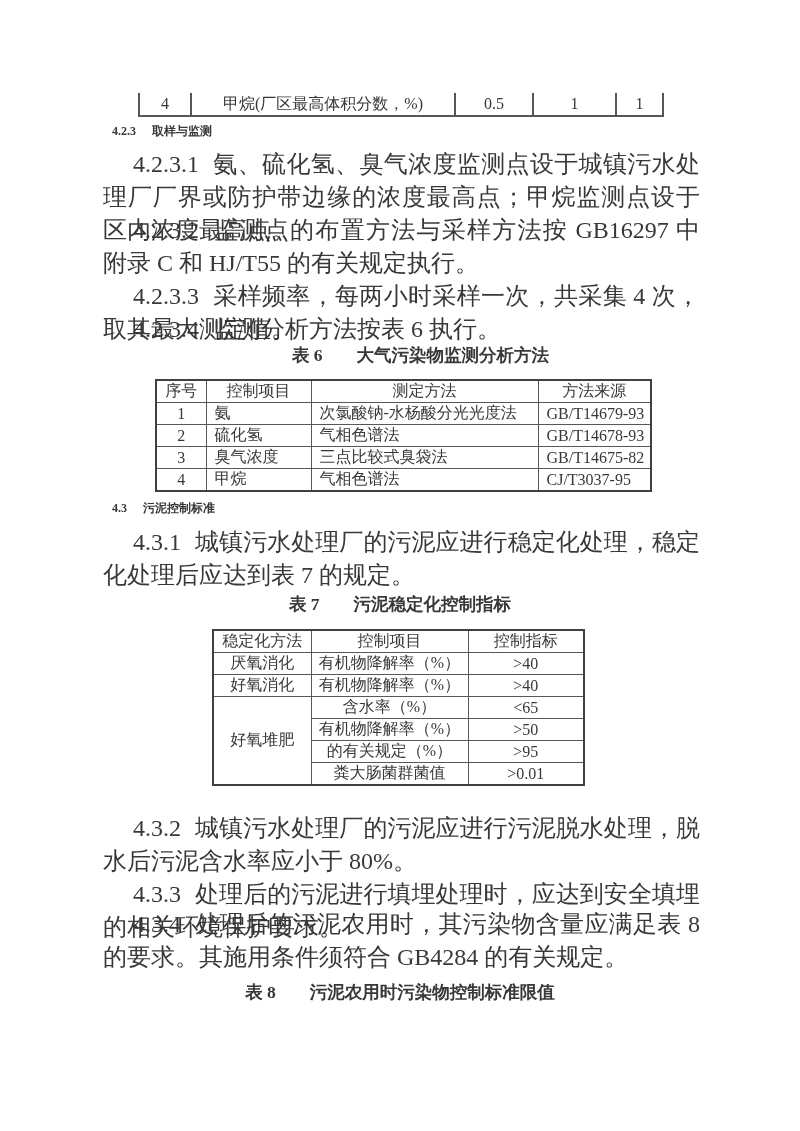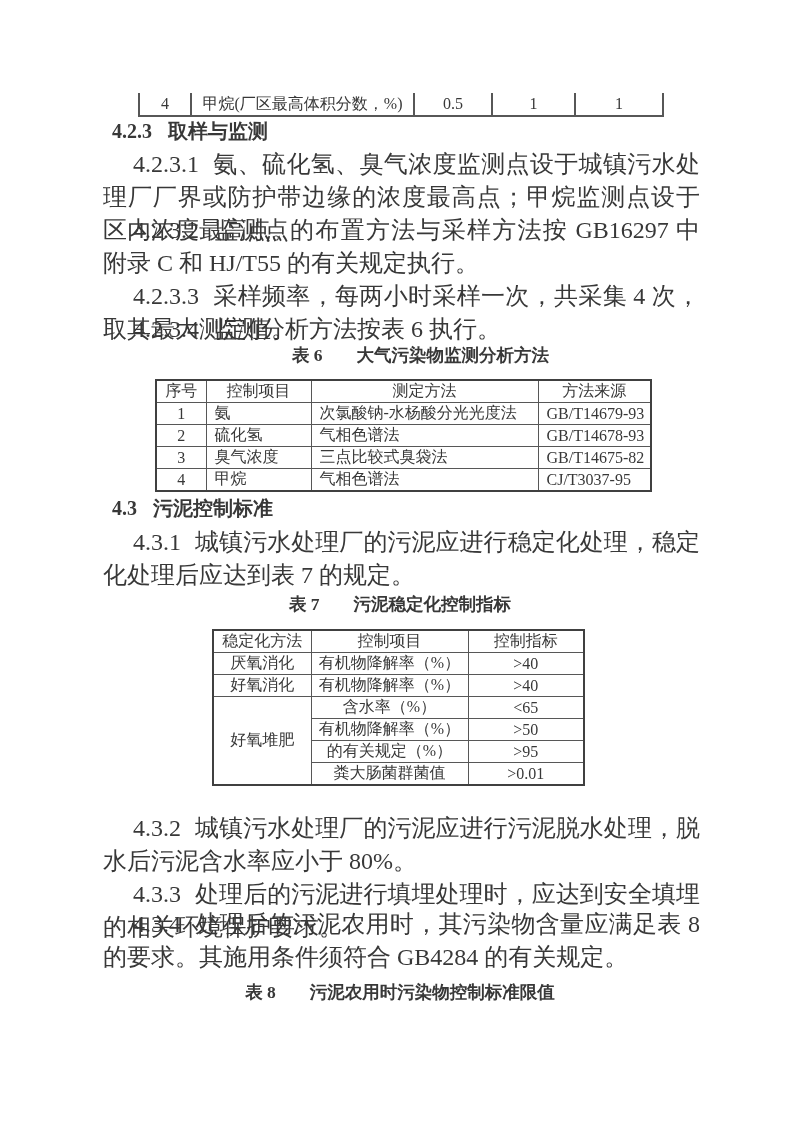--- a/index.html
+++ b/index.html
@@ -16,21 +16,21 @@
     left:138px; top:93px; width:526px; height:24px;
     display:flex; font-size:16px;
     border-bottom:2px solid #575757; border-right:2px solid #575757;
   }
   .t5cell {
     border-left:2px solid #575757;
     display:flex; align-items:center; justify-content:center;
     white-space:nowrap; overflow:hidden;
   }
 
-  .heading { font-weight:bold; font-size:20px; line-height:24px; white-space:nowrap; }
+  .heading { font-weight:bold; font-size:12px; line-height:24px; white-space:nowrap; }
   .h-num { margin-right:16px; }
 
   .para {
     left:103px; width:597px;
     font-size:24px; line-height:33px;
     text-indent:30px; text-align:justify;
   }
   .p-num { margin-right:14px; white-space:nowrap; }
 
   .caption {
@@ -48,21 +48,21 @@
   table.tbl { border:2px solid #404040; }
   #table6 td, #table6 th { height:22.1px; }
   #table7 td, #table7 th { height:21.4px; }
   .al { text-align:left !important; padding-left:8px !important; }
 </style>
 </head>
 <body>
 
 <div class="abs t5row">
   <div class="t5cell" style="width:52px">4</div>
-  <div class="t5cell" style="width:223px">甲烷(厂区最高体积分数，%)</div>
+  <div class="t5cell" style="width:264px">甲烷(厂区最高体积分数，%)</div>
   <div class="t5cell" style="width:78px">0.5</div>
   <div class="t5cell" style="width:83px">1</div>
   <div class="t5cell" style="flex:1">1</div>
 </div>
 
 <div class="abs heading" style="left:112px; top:119px;">
   <span class="h-num">4.2.3</span><span>取样与监测</span>
 </div>
 
 <p class="abs para" style="top:148px;">

